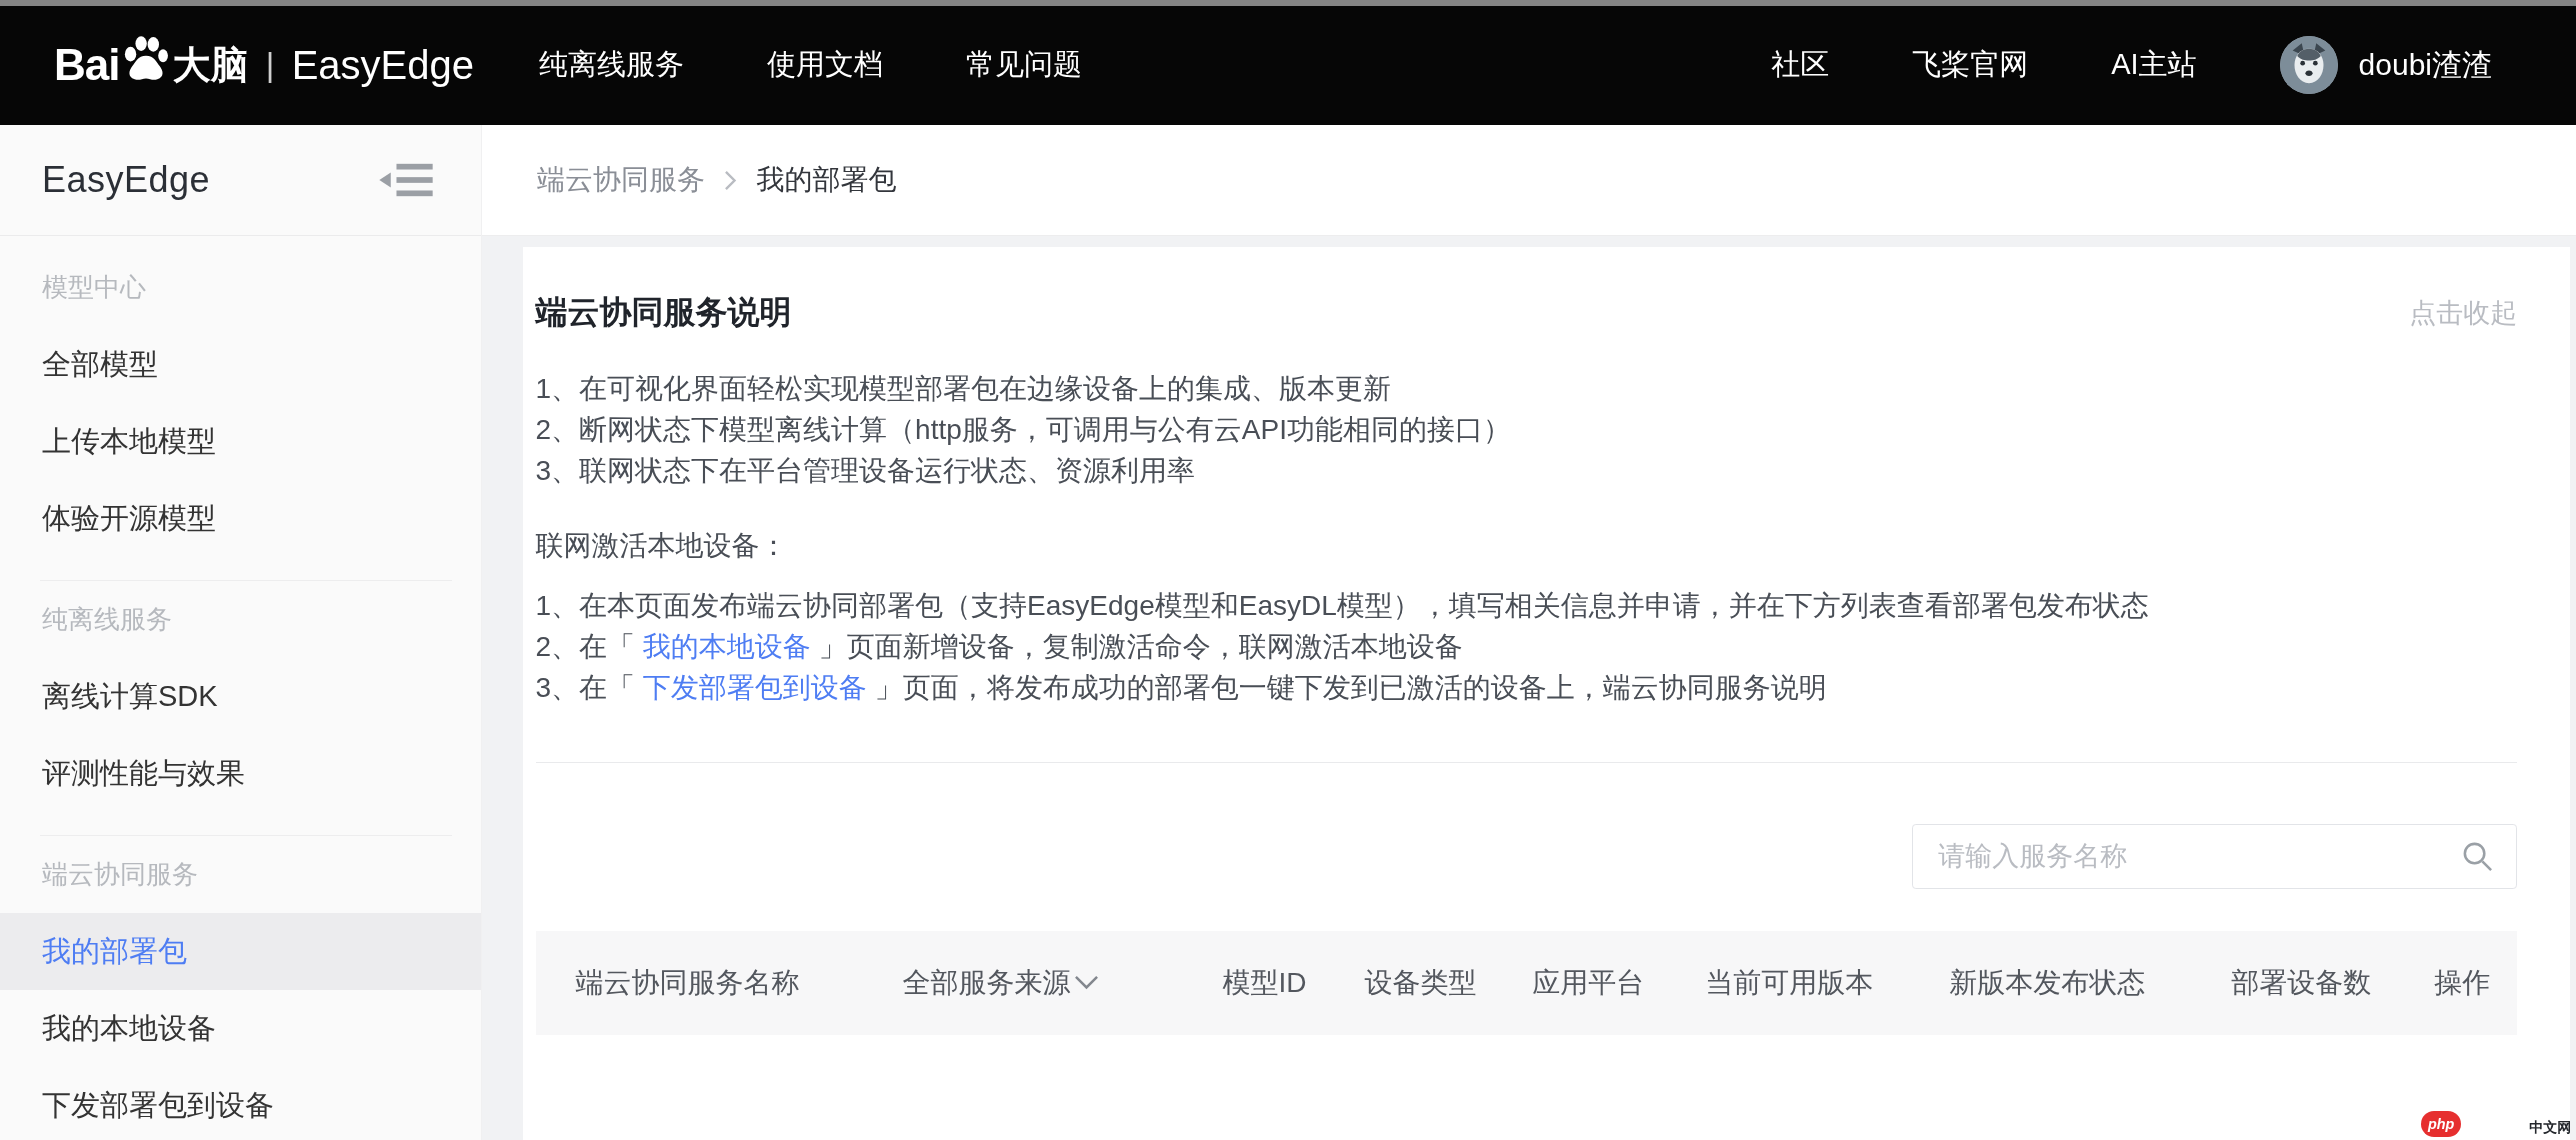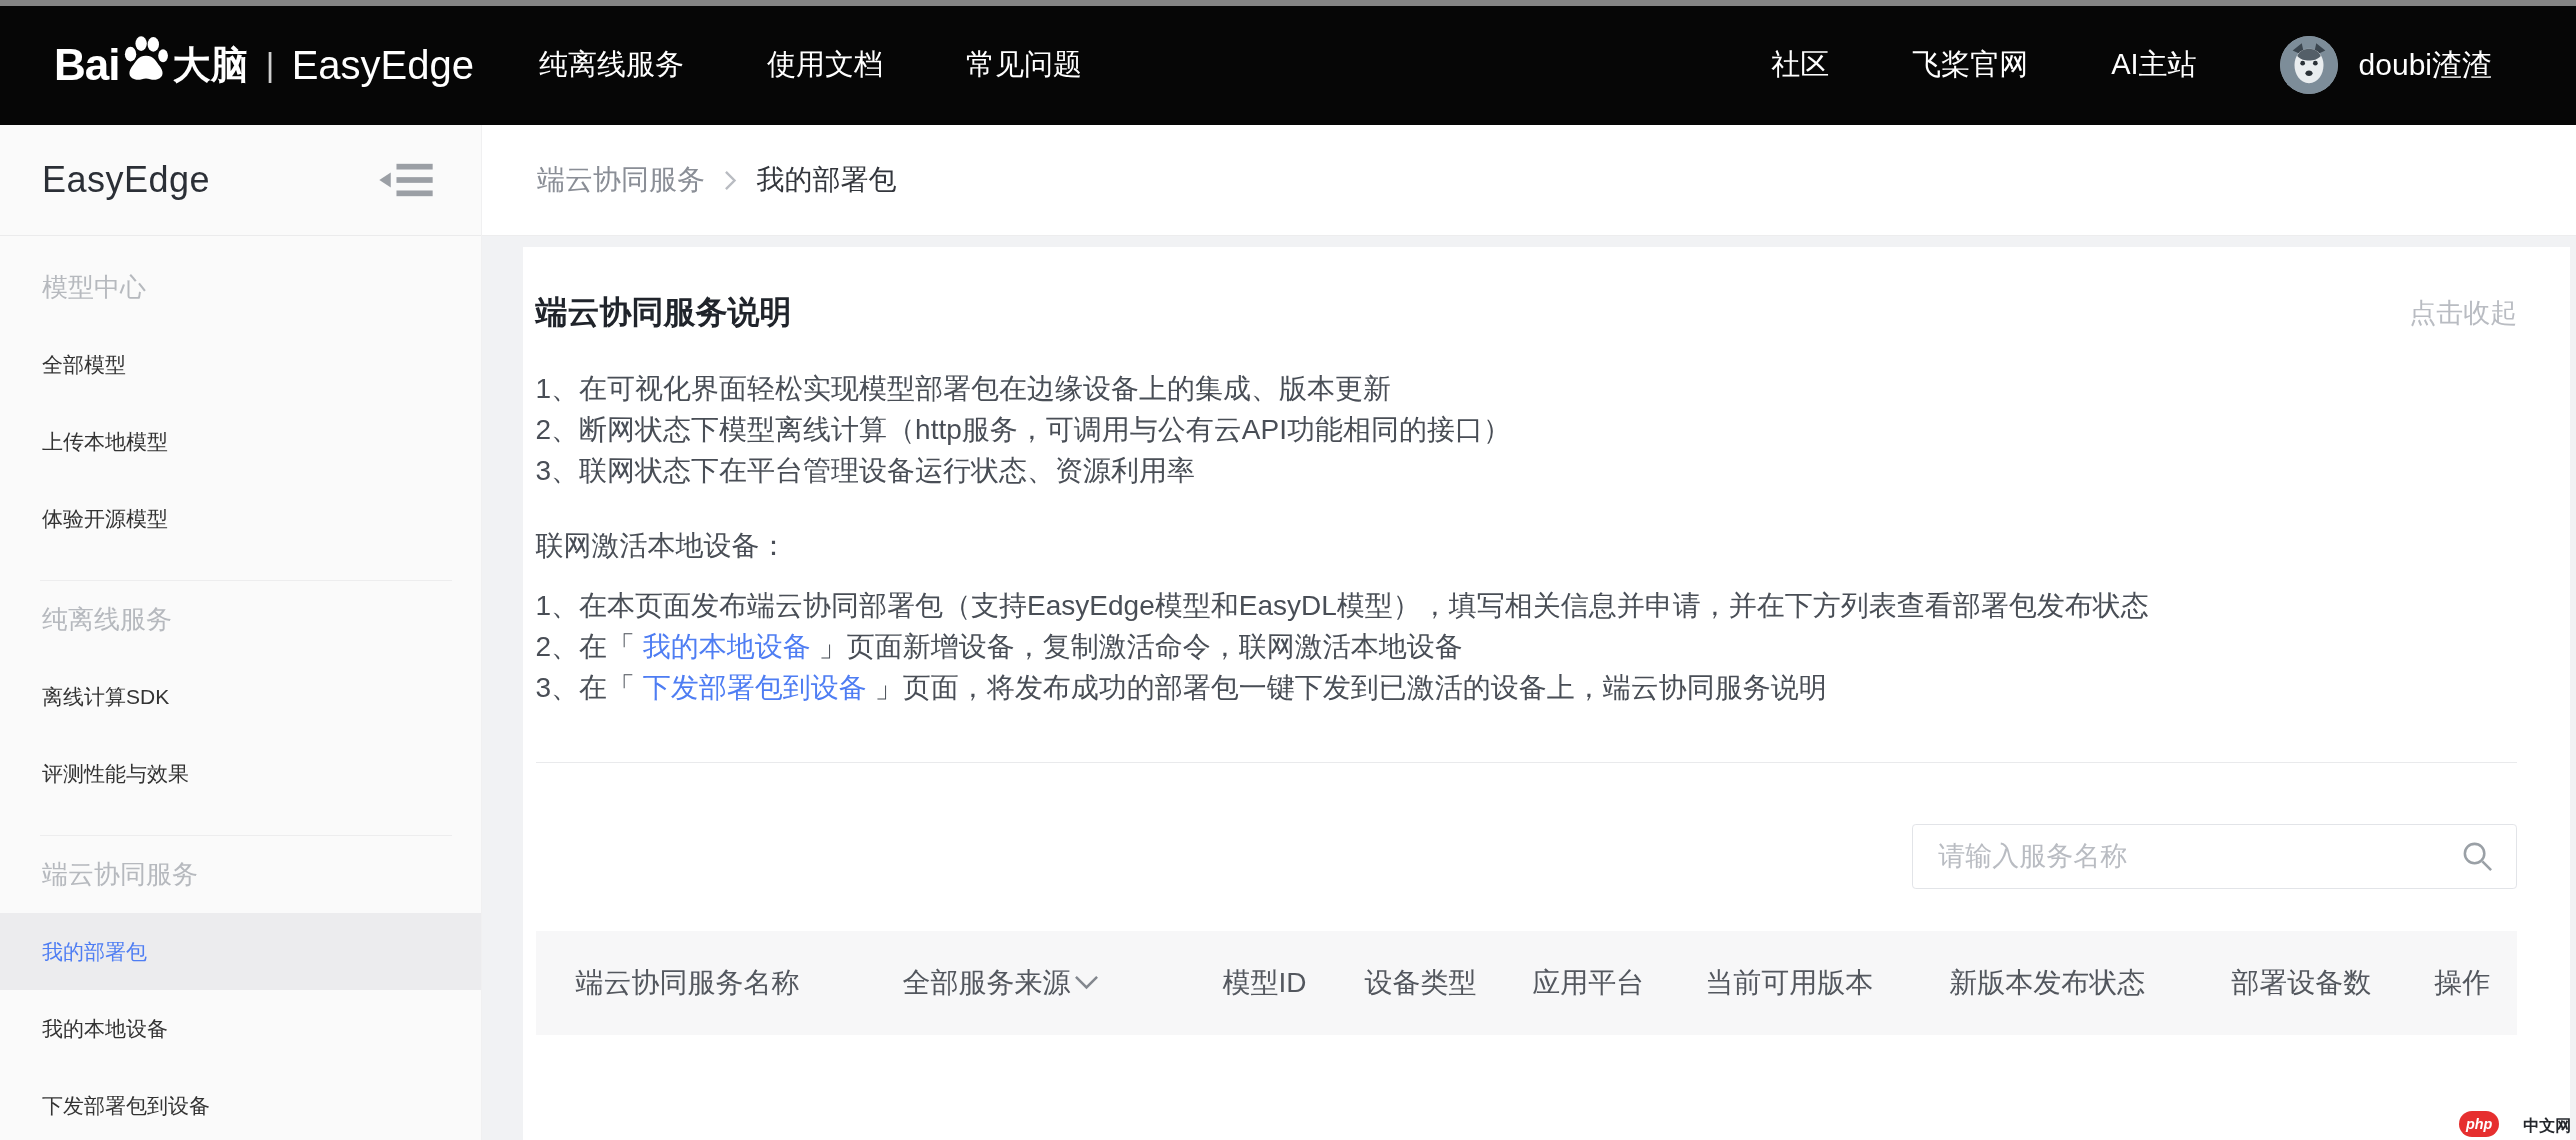--- a/index.html
+++ b/index.html
@@ -26,21 +26,21 @@
   .avatar { width: 58px; height: 58px; border-radius: 50%; overflow: hidden; background: #93a0ab; flex: none; }
   .user-name { color: #fff; font-size: 30px; }
 
   
   .sidebar { position: absolute; left: 0; top: 125px; bottom: 0; width: 482px; background: #fafafa; border-right: 1px solid #f0f0f1; }
   .sidebar-head { height: 111px; display: flex; align-items: center; justify-content: space-between; padding: 0 48px 0 42px; border-bottom: 1px solid #ebebec; }
   .sidebar-title { font-size: 36px; color: #2b2f36; font-weight: 500; letter-spacing: 0.5px; }
   .collapse-btn { width: 54px; height: 40px; cursor: pointer; }
   .menu { padding-top: 13.4px; }
   .menu-label { height: 77px; line-height: 77px; padding-left: 42px; font-size: 26px; color: #b6b9be; }
-  .menu-item { height: 77px; line-height: 77px; padding-left: 42px; font-size: 21px; color: #333; cursor: pointer; white-space: nowrap; }
+  .menu-item { height: 77px; line-height: 77px; padding-left: 42px; font-size: 29px; color: #333; cursor: pointer; white-space: nowrap; }
   .menu-item.active { background: #ececee; color: #4e7df3; }
   .menu-divider { height: 1px; background: #ededee; margin: 23px 29px 0 40px; }
 
   
   .content { position: absolute; left: 482px; top: 125px; right: 0; bottom: 0; background: #f1f2f4; }
   .breadcrumb-bar { height: 111px; background: #fff; border-bottom: 1px solid #ededee; display: flex; align-items: center; padding-left: 55px; gap: 19px; }
   .crumb-parent { font-size: 28px; color: #8a8e96; cursor: pointer; }
   .crumb-sep { display: flex; align-items: center; }
   .crumb-current { font-size: 28px; color: #33363c; }
 
@@ -73,21 +73,21 @@
   .c5 { width: 173px; }
   .c6 { width: 244px; }
   .c7 { width: 282px; }
   .c8 { width: 203px; }
   .c9 { flex: 1; text-align: right; padding-right: 27px; }
   .table-body { background: #fff; min-height: 115px; }
 
   
   .watermark { position: absolute; right: 4.8px; bottom: 2.9px; display: flex; align-items: flex-end; gap: 24px; }
   .wm-badge { width: 40px; height: 26px; background: #e62f2f; border-radius: 13.4px; color: #fff; font-size: 14.4px; font-weight: 700; font-style: italic; display: flex; align-items: center; justify-content: center; }
-  .wm-text { font-size: 16px; color: #24272c; font-weight: 700; }
+  .wm-text { font-size: 14px; color: #24272c; font-weight: 700; margin-left: 44px; }
 </style>
 </head>
 <body>
 
 <div class="screen">
 
   <div class="top-edge"></div>
 
   <header class="topbar">
     <div class="logo">

